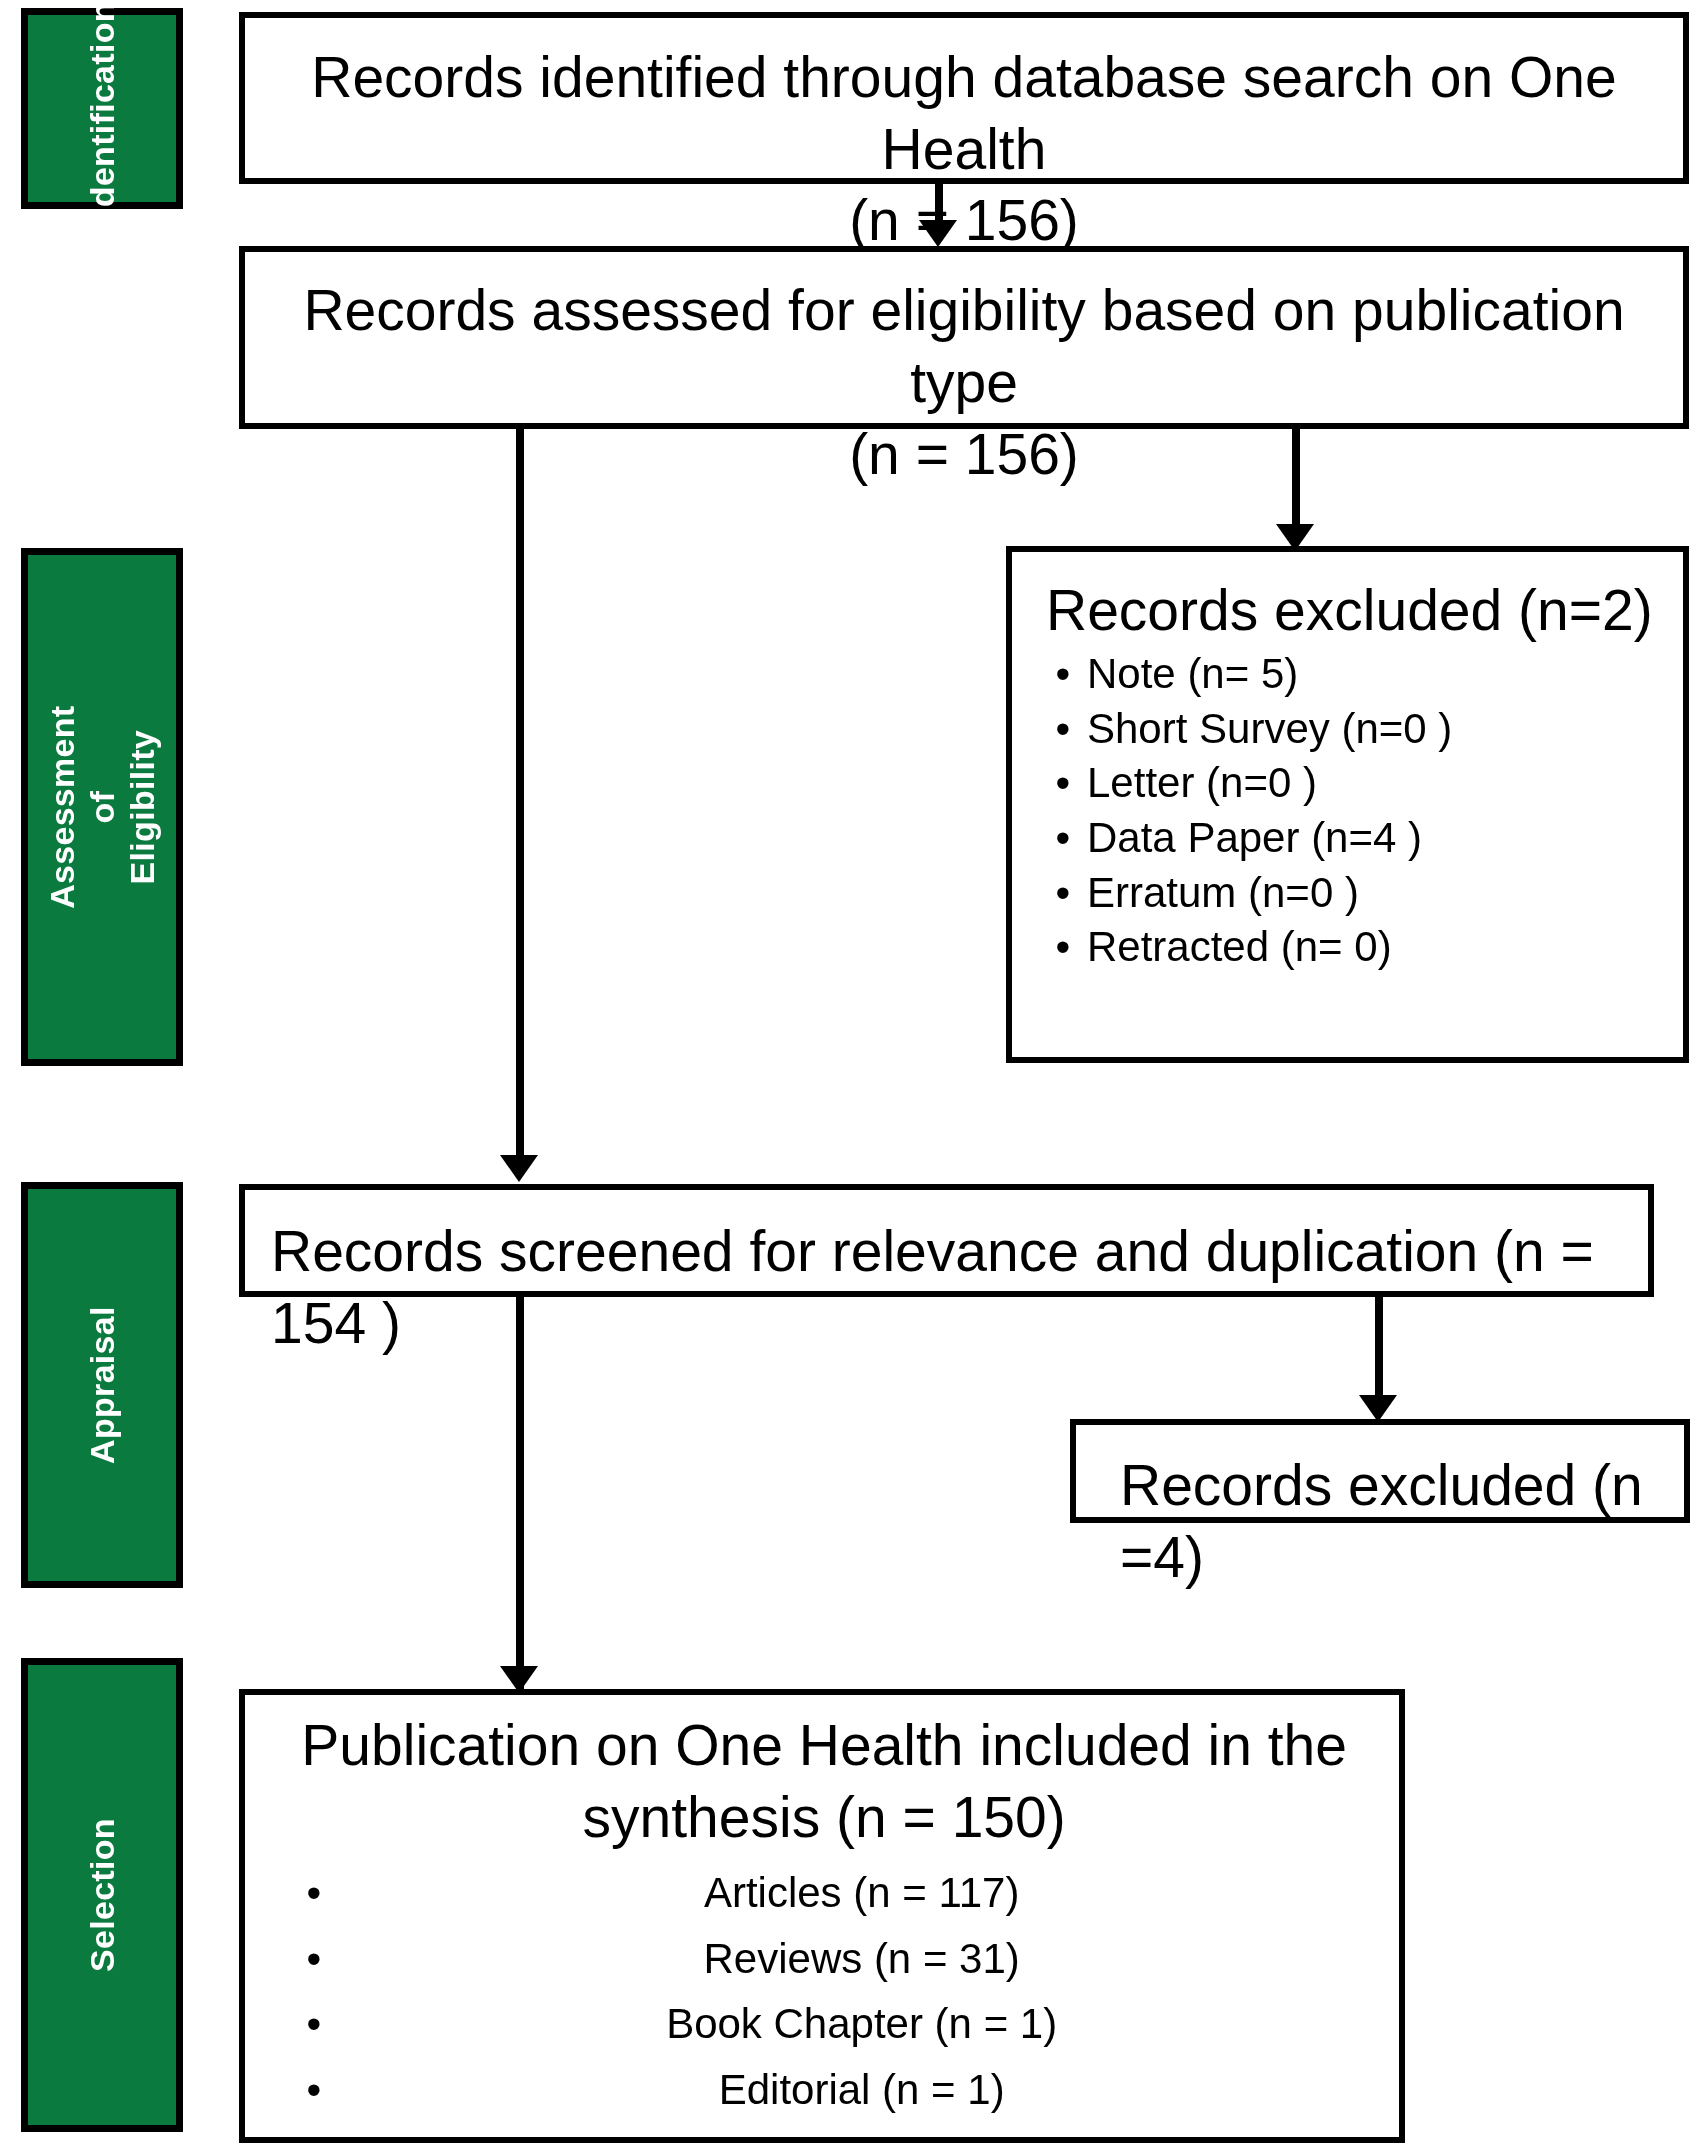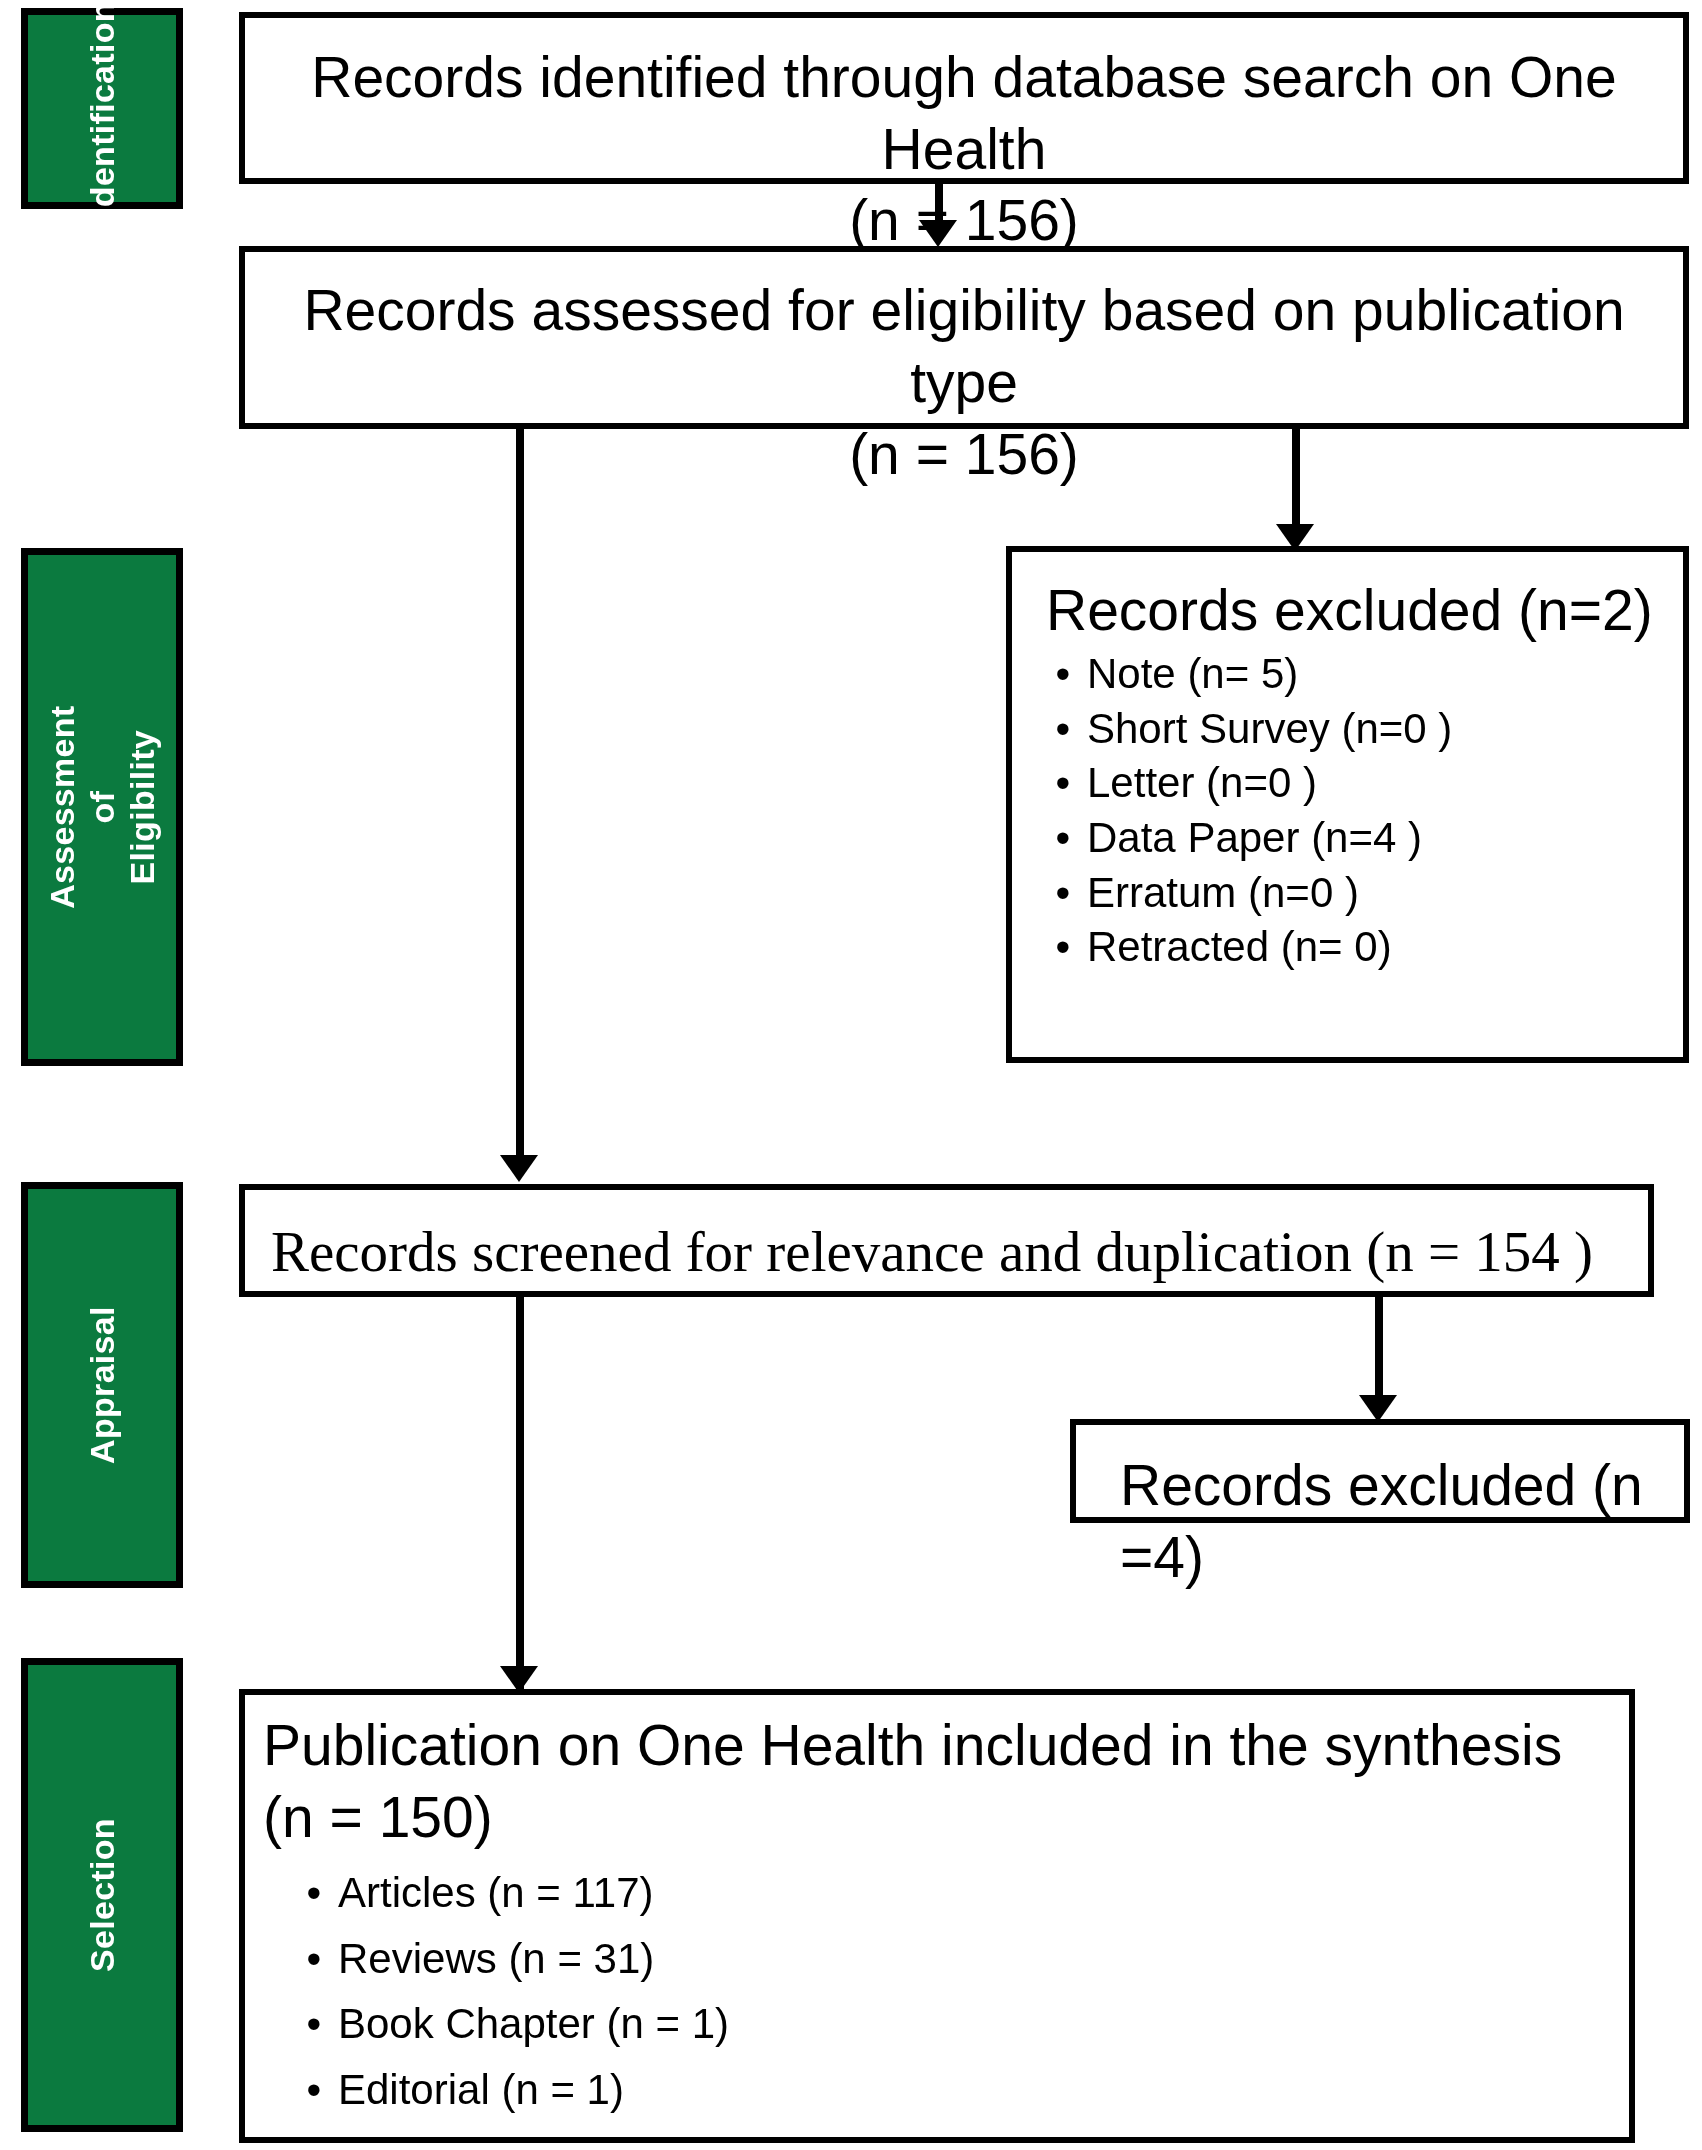--- a/index.html
+++ b/index.html
@@ -75,21 +75,21 @@
     position: absolute;
     left: 9.6px;
     top: 0;
     font-size: 42px;
     line-height: 1.30;
   }
 
   
   .pad-center-1 { padding: 23.4px 27.5px 0 27.5px; }
   .pad-excluded { padding: 23.4px 20.6px 0 34px; }
-  .pad-screened { padding: 26px 26px 0 26px; font-family: Liberation Serif, serif; }
+  .pad-screened { padding: 26px 26px 0 26px; }
   .pad-excluded2 { padding: 25px 20.6px 0 25px; }
   .pad-selection { padding: 15px 13.7px 0 18px; }
 
   
   .conn-line {
     position: absolute;
     background: #000000;
   }
   .arrow-head {
     position: absolute;
@@ -180,21 +180,21 @@
   </div>
 
   <div class="box pad-screened" style="left:239px; top:1184px; width:1415px; height:113px;">
     <div class="box-text">Records screened for relevance and duplication (n =  154  )</div>
   </div>
 
   <div class="box pad-excluded2" style="left:1070px; top:1419px; width:620px; height:104px;padding-left:44px;">
     <div class="box-text">Records excluded (n =4)</div>
   </div>
 
-  <div class="box pad-selection" style="left:239px; top:1689px; width:1396px; height:454px;">
+  <div class="box pad-selection" style="left:239px; top:1689px; width:1166px; height:454px;text-align:center;">
     <div class="box-text">Publication on One Health included in the synthesis (n = 150)</div>
     <ul class="bullet-list" style="margin-top:12.4px; padding-left:34px;">
       <li style="margin-bottom:11px;">
         <span class="bullet-dot">•</span>
         <span>Articles (n = 117)</span>
       </li>
       <li style="margin-bottom:11px;">
         <span class="bullet-dot">•</span>
         <span>Reviews (n = 31)</span>
       </li>

